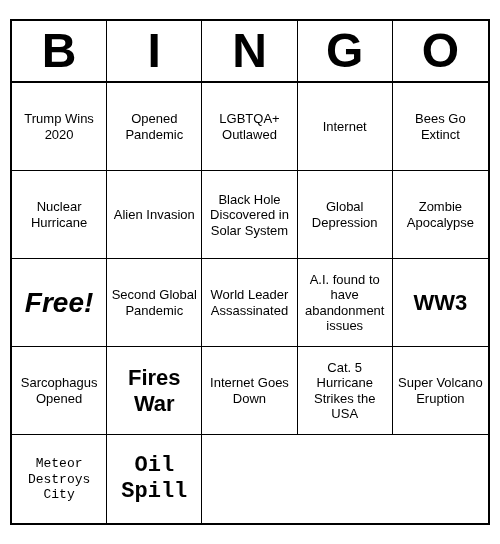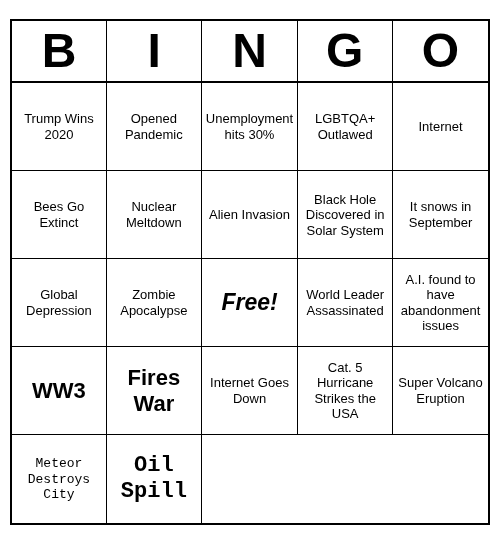--- a/index.html
+++ b/index.html
@@ -50,21 +50,21 @@
       line-height: 1.2;
     }
     .bingo-cell:nth-child(5n) {
       border-right: none;
     }
     .bingo-cell:nth-child(n+21) {
       border-bottom: none;
       font-family: Liberation Mono, monospace;
     }
     .bingo-cell.free {
-      font-size: 23px;
+      font-size: 28px;
       font-weight: bold;
       font-style: italic;
     }
     .bingo-cell.large-text {
       font-size: 22px;
       font-weight: bold;
     }
   </style>
 </head>
 <body>
@@ -73,34 +73,34 @@
   <div class="bingo-header">
     <div class="bingo-letter">B</div>
     <div class="bingo-letter">I</div>
     <div class="bingo-letter">N</div>
     <div class="bingo-letter">G</div>
     <div class="bingo-letter">O</div>
   </div>
   <div class="bingo-grid" id="grid-container">
   <div class="bingo-cell">Trump Wins 2020</div>
       <div class="bingo-cell">Opened Pandemic</div>
-      <div class="bingo-cell">Unemployment hits 30%</div>
       <div class="bingo-cell">LGBTQA+ Outlawed</div>
       <div class="bingo-cell">Internet</div>
       <div class="bingo-cell">Bees Go Extinct</div>
-      <div class="bingo-cell">Nuclear Meltdown</div>
+      <div class="bingo-cell">Nuclear Hurricane</div>
       <div class="bingo-cell">Alien Invasion</div>
       <div class="bingo-cell">Black Hole Discovered in Solar System</div>
-      <div class="bingo-cell">It snows in September</div>
       <div class="bingo-cell">Global Depression</div>
       <div class="bingo-cell">Zombie Apocalypse</div>
       <div class="bingo-cell free">Free!</div>
+      <div class="bingo-cell">Second Global Pandemic</div>
       <div class="bingo-cell">World Leader Assassinated</div>
       <div class="bingo-cell">A.I. found to have abandonment issues</div>
       <div class="bingo-cell large-text">WW3</div>
+      <div class="bingo-cell">Sarcophagus Opened</div>
       <div class="bingo-cell large-text">Fires War</div>
       <div class="bingo-cell">Internet Goes Down</div>
       <div class="bingo-cell">Cat. 5 Hurricane Strikes the USA</div>
       <div class="bingo-cell">Super Volcano Eruption</div>
       <div class="bingo-cell">Meteor Destroys City</div>
       <div class="bingo-cell large-text">Oil Spill</div>
     </div>
 </div>
 
 </body></html>

